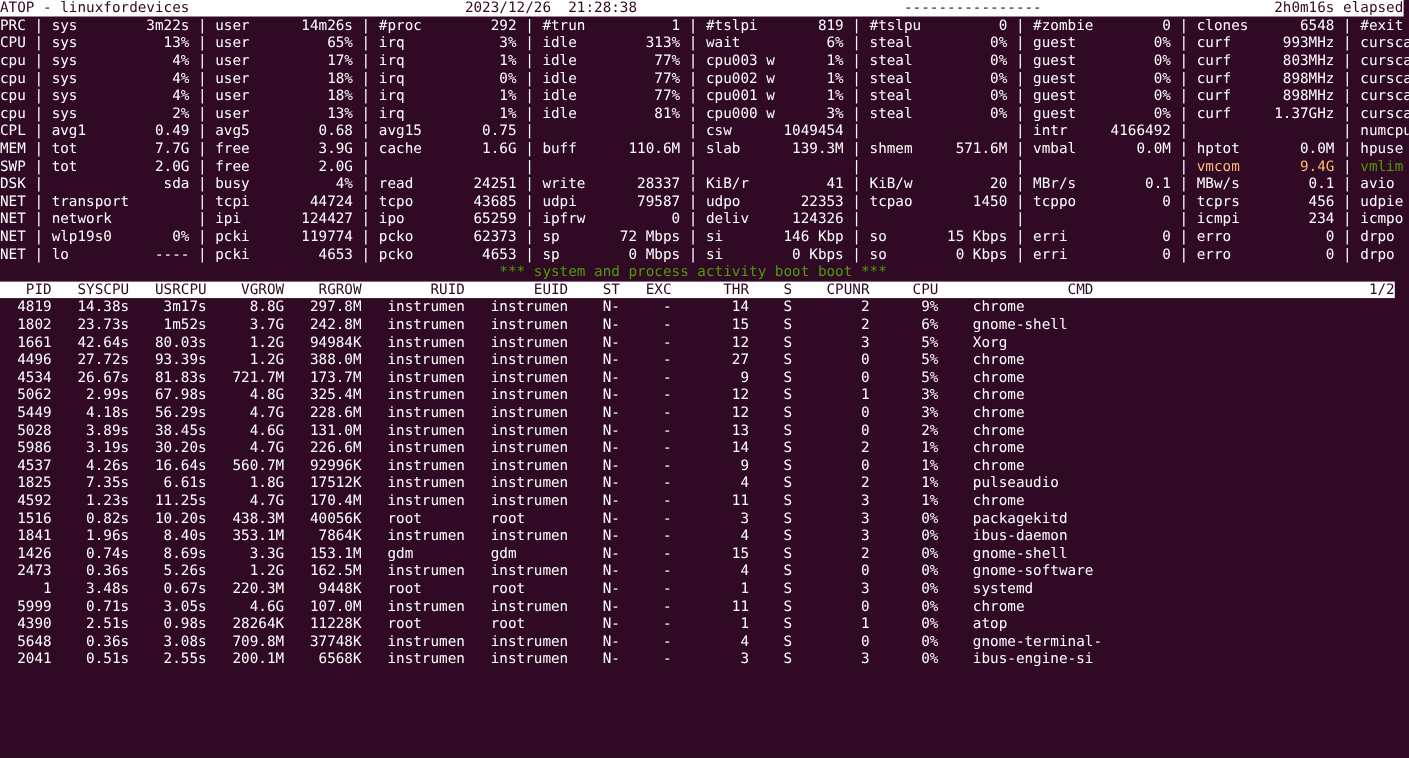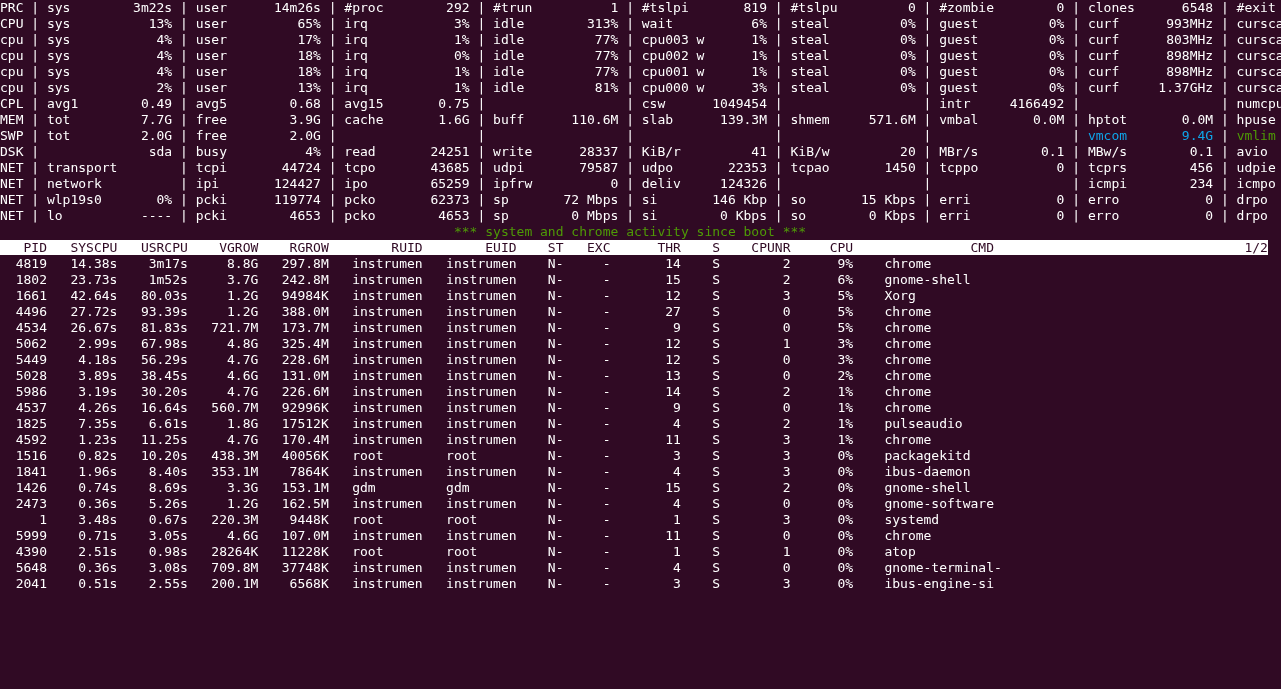--- a/index.html
+++ b/index.html
@@ -1,41 +1,41 @@
 <!DOCTYPE html>
 <html><head>
 <meta charset="utf-8">
 <style>
   html,body{margin:0;padding:0;background:#300A24;color:#fff;font-family:'DejaVu Sans Mono','Ubuntu Mono',monospace;font-size:13px;line-height:16px;}
   .scr{width:1281px;height:689px;overflow:hidden;}
   .inv{background:#fff;color:#300A24;}
   .green{color:#4e9a06;}
-  .teal{color:#0ea5e9;}
+  .teal{color:#fdba74;}
   pre{margin:0;white-space:pre;}
 </style>
 </head>
 <body>
 <div class="scr">
 
-<pre id="out">
+<pre id="out"><span class="inv">ATOP - linuxfordevices                                2023/12/26  21:28:38                               ----------------                           2h0m16s elapsed</span>
 PRC | sys        3m22s | user      14m26s | #proc        292 | #trun          1 | #tslpi       819 | #tslpu         0 | #zombie        0 | clones      6548 | #exit          1
 CPU | sys          13% | user         65% | irq           3% | idle        313% | wait          6% | steal         0% | guest         0% | curf      993MHz | curscal      52%
 cpu | sys           4% | user         17% | irq           1% | idle         77% | cpu003 w      1% | steal         0% | guest         0% | curf      803MHz | curscal      42%
 cpu | sys           4% | user         18% | irq           0% | idle         77% | cpu002 w      1% | steal         0% | guest         0% | curf      898MHz | curscal      47%
 cpu | sys           4% | user         18% | irq           1% | idle         77% | cpu001 w      1% | steal         0% | guest         0% | curf      898MHz | curscal      47%
 cpu | sys           2% | user         13% | irq           1% | idle         81% | cpu000 w      3% | steal         0% | guest         0% | curf     1.37GHz | curscal      72%
 CPL | avg1        0.49 | avg5        0.68 | avg15       0.75 |                  | csw      1049454 |                  | intr     4166492 |                  | numcpu         4
 MEM | tot         7.7G | free        3.9G | cache       1.6G | buff      110.6M | slab      139.3M | shmem     571.6M | vmbal       0.0M | hptot       0.0M | hpuse       0.0M
 SWP | tot         2.0G | free        2.0G |                  |                  |                  |                  |                  | <span class="teal">vmcom       9.4G</span> | <span class="green">vmlim       5.8G</span>
 DSK |              sda | busy          4% | read       24251 | write      28337 | KiB/r         41 | KiB/w         20 | MBr/s        0.1 | MBw/s        0.1 | avio     1.90 ms
 NET | transport        | tcpi       44724 | tcpo       43685 | udpi       79587 | udpo       22353 | tcpao       1450 | tcppo          0 | tcprs        456 | udpie          0
 NET | network          | ipi       124427 | ipo        65259 | ipfrw          0 | deliv     124326 |                  |                  | icmpi        234 | icmpo        308
 NET | wlp19s0       0% | pcki      119774 | pcko       62373 | sp       72 Mbps | si       146 Kbp | so       15 Kbps | erri           0 | erro           0 | drpo           0
 NET | lo          ---- | pcki        4653 | pcko        4653 | sp        0 Mbps | si        0 Kbps | so        0 Kbps | erri           0 | erro           0 | drpo           0
-                                                          <span class="green">*** system and chrome activity since boot ***</span>
+                                                          <span class="green">*** system and process activity boot boot ***</span>
 <span class="inv">   PID   SYSCPU   USRCPU    VGROW    RGROW        RUID        EUID    ST   EXC      THR    S    CPUNR     CPU               CMD                                1/2</span>
   4819   14.38s    3m17s     8.8G   297.8M   instrumen   instrumen    N-     -       14    S        2      9%    chrome
   1802   23.73s    1m52s     3.7G   242.8M   instrumen   instrumen    N-     -       15    S        2      6%    gnome-shell
   1661   42.64s   80.03s     1.2G   94984K   instrumen   instrumen    N-     -       12    S        3      5%    Xorg
   4496   27.72s   93.39s     1.2G   388.0M   instrumen   instrumen    N-     -       27    S        0      5%    chrome
   4534   26.67s   81.83s   721.7M   173.7M   instrumen   instrumen    N-     -        9    S        0      5%    chrome
   5062    2.99s   67.98s     4.8G   325.4M   instrumen   instrumen    N-     -       12    S        1      3%    chrome
   5449    4.18s   56.29s     4.7G   228.6M   instrumen   instrumen    N-     -       12    S        0      3%    chrome
   5028    3.89s   38.45s     4.6G   131.0M   instrumen   instrumen    N-     -       13    S        0      2%    chrome
   5986    3.19s   30.20s     4.7G   226.6M   instrumen   instrumen    N-     -       14    S        2      1%    chrome

